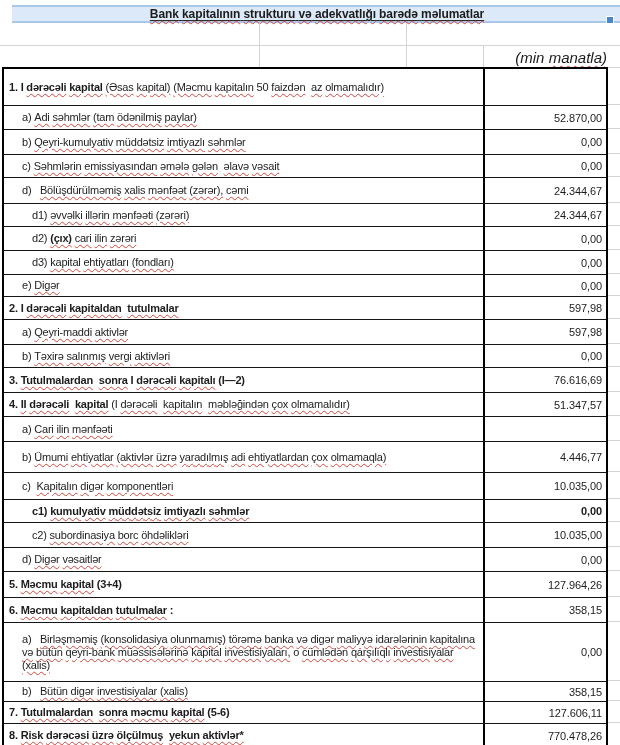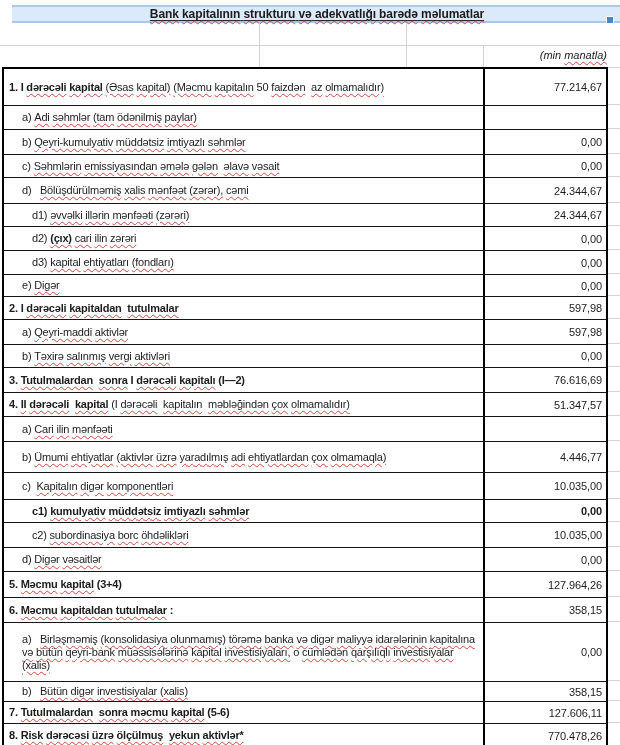--- a/index.html
+++ b/index.html
@@ -15,21 +15,21 @@
     display:flex;align-items:center;justify-content:center;
   }
   .title-text{
     font-weight:bold;font-size:12px;letter-spacing:-0.1px;white-space:pre;
     text-decoration:underline;text-decoration-color:#2a2a2a;text-decoration-thickness:1px;
     text-underline-offset:2px;
   }
   .sel-handle{position:absolute;left:606px;top:16px;width:8px;height:8px;background:#4a87c8;border:1px solid #ffffff;box-sizing:border-box;}
   
   .note{
-    position:absolute;top:49px;right:13px;font-style:italic;font-size:11px;white-space:pre;
+    position:absolute;top:49px;right:13px;font-style:italic;font-size:15px;white-space:pre;
   }
   
   .tbl{
     position:absolute;left:2px;top:67px;width:606px;box-sizing:border-box;
     border:2px solid #000;border-bottom:none;background:#fff;
   }
   .row{display:flex;box-sizing:border-box;border-bottom:1px solid #151515;}
   .row:last-child{border-bottom:none;}
   .cl{
     width:481px;box-sizing:border-box;border-right:2px solid #000;
@@ -63,24 +63,24 @@
   <div class="title-bar">
     <span class="title-text" id="title-text"><span class="b sq">Bank</span><span class="b"> </span><span class="b sq">kapitalının</span><span class="b"> </span><span class="b sq">strukturu</span><span class="b"> </span><span class="b sq">və</span><span class="b"> </span><span class="b sq">adekvatlığı</span><span class="b"> </span><span class="b sq">barədə</span><span class="b"> </span><span class="b sq">məlumatlar</span></span>
   </div>
   <div class="sel-handle"></div>
 
   <div class="note" id="unit-note"><span>(min </span><span class="sq">manatla)</span></div>
 
   <div class="tbl" id="capital-table">
       <div class="row" style="height: 37px;">
         <div class="cl"><span class="b">1.</span><span class="b"> </span><span class="b">I</span><span class="b"> </span><span class="b sq">dərəcəli</span><span class="b"> </span><span class="b sq">kapital</span><span> </span><span class="sq">(Əsas</span><span> </span><span class="sq">kapital)</span><span> </span><span class="sq">(Məcmu</span><span> </span><span class="sq">kapitalın</span><span> </span><span>50</span><span> </span><span class="sq">faizdən</span><span>  </span><span class="sq">az</span><span> </span><span class="sq">olmamalıdır)</span></div>
-        <div class="cv">77.214,67</div>
       </div>
       <div class="row" style="height: 24px;">
         <div class="cl i1"><span>a)</span><span> </span><span class="sq">Adi</span><span> </span><span class="sq">səhmlər</span><span> </span><span class="sq">(tam</span><span> </span><span class="sq">ödənilmiş</span><span> </span><span class="sq">paylar)</span></div>
+        <div class="cv">52.870,00</div>
       </div>
       <div class="row" style="height: 25px;">
         <div class="cl i1"><span>b)</span><span> </span><span class="sq">Qeyri-kumulyativ</span><span> </span><span class="sq">müddətsiz</span><span> </span><span class="sq">imtiyazlı</span><span> </span><span class="sq">səhmlər</span></div>
         <div class="cv">0,00</div>
       </div>
       <div class="row" style="height: 23px;">
         <div class="cl i1"><span>c)</span><span> </span><span class="sq">Səhmlərin</span><span> </span><span class="sq">emissiyasından</span><span> </span><span class="sq">əmələ</span><span> </span><span class="sq">gələn</span><span>  </span><span class="sq">əlavə</span><span> </span><span class="sq">vəsait</span></div>
         <div class="cv">0,00</div>
       </div>
       <div class="row" style="height: 26px;">

